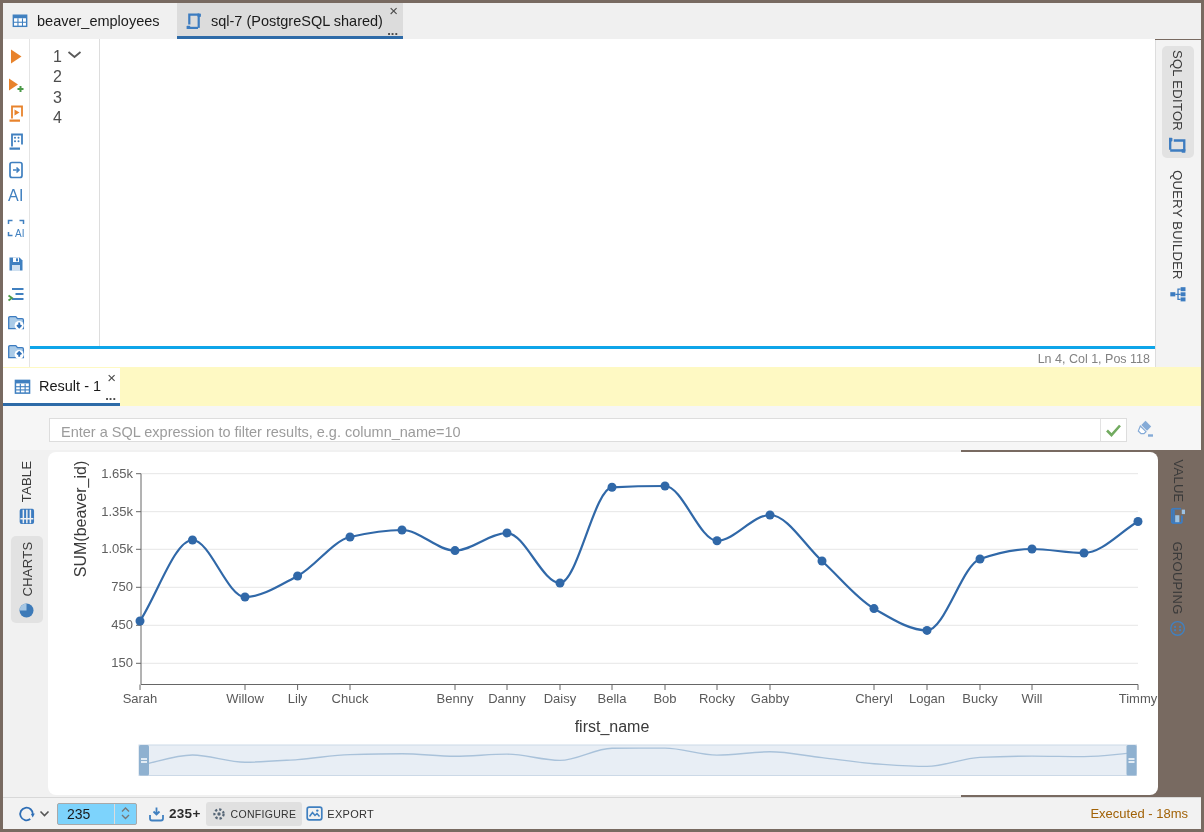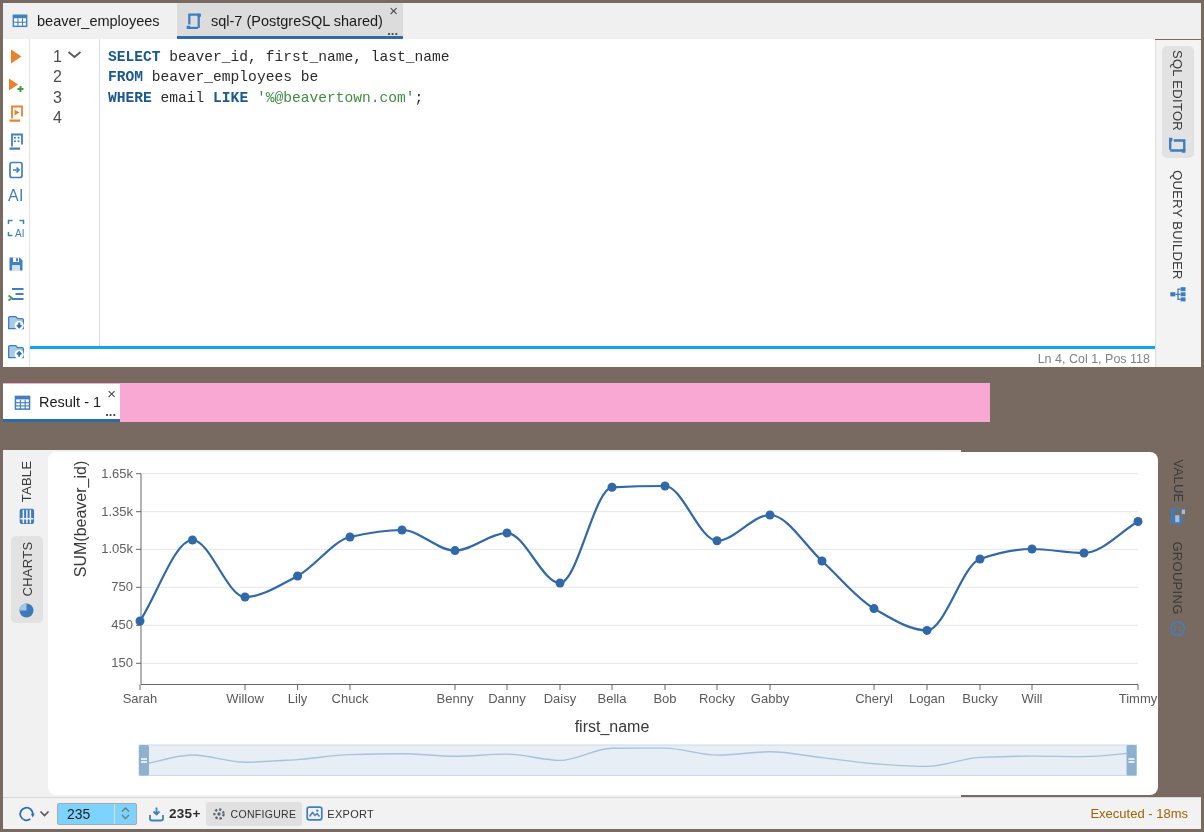--- a/index.html
+++ b/index.html
@@ -29,21 +29,21 @@
 #statline { left:30px; top:346px; width:1125px; height:21px; background:#ffffff; border-top:3px solid #0ea5e9; }
 #statline span { position:absolute; right:5px; top:3px; font-size:12.5px; color:#828282; }
 
 
 #rside { left:1155px; top:40px; width:46px; height:327px; background:#f3f3f3; border-left:1px solid #ddd; }
 .vtab { position:absolute; display:flex; align-items:center; justify-content:center; }
 .vtab .rot { display:flex; align-items:center; gap:6px; white-space:nowrap; font-size:13px; letter-spacing:0.3px; color:#3a3a3a; }
 .pill { background:#e2e2e2; border-radius:5px; }
 
 
-#resbar { left:3px; top:367px; width:987px; height:39px; background:#f9a8d4;margin-top:16px; }
+#resbar { left:3px; top:367px; width:1198px; height:39px; background:#fef9c3; }
 #restab { position:absolute; left:0; top:1px; width:117px; height:38px; background:#fff; box-shadow:inset 0 -3px 0 #2e6ba8; }
 #restab .ricon { position:absolute; left:11px; top:11px; }
 #restab .rtxt { position:absolute; left:36px; top:10px; font-size:14.5px; color:#1a1a1a; }
 #restab .tclose { right:4px; top:1px; }
 #restab .tdots { right:4px; bottom:3px; }
 
 
 #filterrow { left:3px; top:406px; width:1198px; height:44px; background:#f6f6f6; }
 #filterbox { position:absolute; left:46px; top:12px; width:1078px; height:24px; background:#fff; border:1px solid #ddd; }
 #filterbox .ph { position:absolute; left:11px; top:4.5px; font-size:14.5px; color:#9c9c9c; }
@@ -95,25 +95,20 @@
   <div class="abs" id="editor"></div>
   <div class="abs" id="gutter">
     <span class="lnum" style="top:7.5px;">1</span>
     <span class="lnum" style="top:28px;">2</span>
     <span class="lnum" style="top:48.5px;">3</span>
     <span class="lnum" style="top:69px;">4</span>
     <svg class="abs" style="left:37px; top:11px;" width="15" height="9" viewBox="0 0 15 9">
         <polyline points="1.5,2 7.5,7 13.5,2" fill="none" stroke="#5a5a5a" stroke-width="1.8"></polyline>
       </svg>
   </div>
-  <div class="abs" id="code">
-      <pre><span class="kw">SELECT</span> beaver_id, first_name, last_name
-<span class="kw">FROM</span> beaver_employees be
-<span class="kw">WHERE</span> email <span class="kw">LIKE</span> <span class="str">'%@beavertown.com'</span>;</pre>
-    </div>
   <div class="abs" id="statline">
       <span>Ln 4, Col 1, Pos 118</span>
     </div>
 
   <div class="abs" id="lefttool">
     <svg style="top:10px;" width="14" height="15" viewBox="0 0 14 15">
         <polygon points="2,0.5 12.5,7.5 2,14.5" fill="#e8832c"></polygon>
       </svg>
     <svg style="top:38.8px;" width="18" height="16" viewBox="0 0 18 16">
         <polygon points="2,0.5 11,6.5 2,12.5" fill="#e8832c"></polygon>
@@ -196,20 +191,34 @@
           <line x1="11.8" y1="5" x2="11.8" y2="15" stroke="#4080c0" stroke-width="1.2"></line>
           <line x1="1.5" y1="8.2" x2="16.5" y2="8.2" stroke="#4080c0" stroke-width="1.2"></line>
           <line x1="1.5" y1="11.6" x2="16.5" y2="11.6" stroke="#4080c0" stroke-width="1.2"></line>
         </svg>
       <span class="rtxt">Result - 1</span>
       <span class="tclose">×</span>
       <span class="tdots">...</span>
     </div>
   </div>
 
+  <div class="abs" id="filterrow">
+    <div id="filterbox">
+      <span class="ph">Enter a SQL expression to filter results, e.g. column_name=10</span>
+      <span class="sep"></span>
+      <svg id="fcheck" width="17" height="15" viewBox="0 0 17 15">
+          <path d="M2 7.5 L6.5 12 L15 2.5" fill="none" stroke="#72ab60" stroke-width="2.6"></path>
+        </svg>
+    </div>
+    <svg id="feraser" width="19" height="17" viewBox="0 0 19 17">
+        <path d="M9.5 0.8 L15.2 6.5 L11 10.7 L5.3 5 Z" fill="#85abd7"></path>
+        <path d="M4.3 6 L10 11.7 L8 13.7 L5 13.7 L2.3 11 Z" fill="#fff" stroke="#85abd7" stroke-width="1.2"></path>
+        <path d="M12 15.5 h5" stroke="#85abd7" stroke-width="2.4"></path>
+      </svg>
+  </div>
 
   <div class="abs" id="results">
     <div id="card">
       <svg width="1110" height="343" viewBox="0 0 1110 343">
 
         <g stroke="#e6e6e6" stroke-width="1">
           <line x1="93" y1="21.7" x2="1090" y2="21.7"></line>
           <line x1="93" y1="59.7" x2="1090" y2="59.7"></line>
           <line x1="93" y1="97.3" x2="1090" y2="97.3"></line>
           <line x1="93" y1="135.3" x2="1090" y2="135.3"></line>

